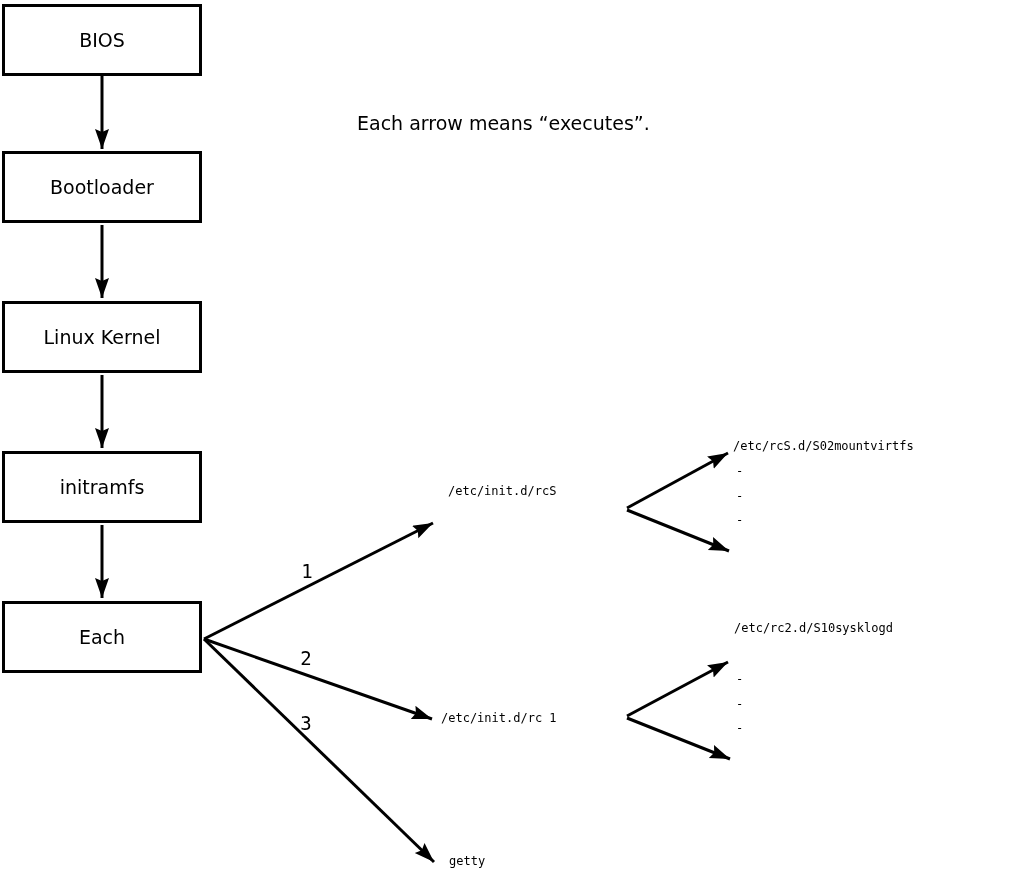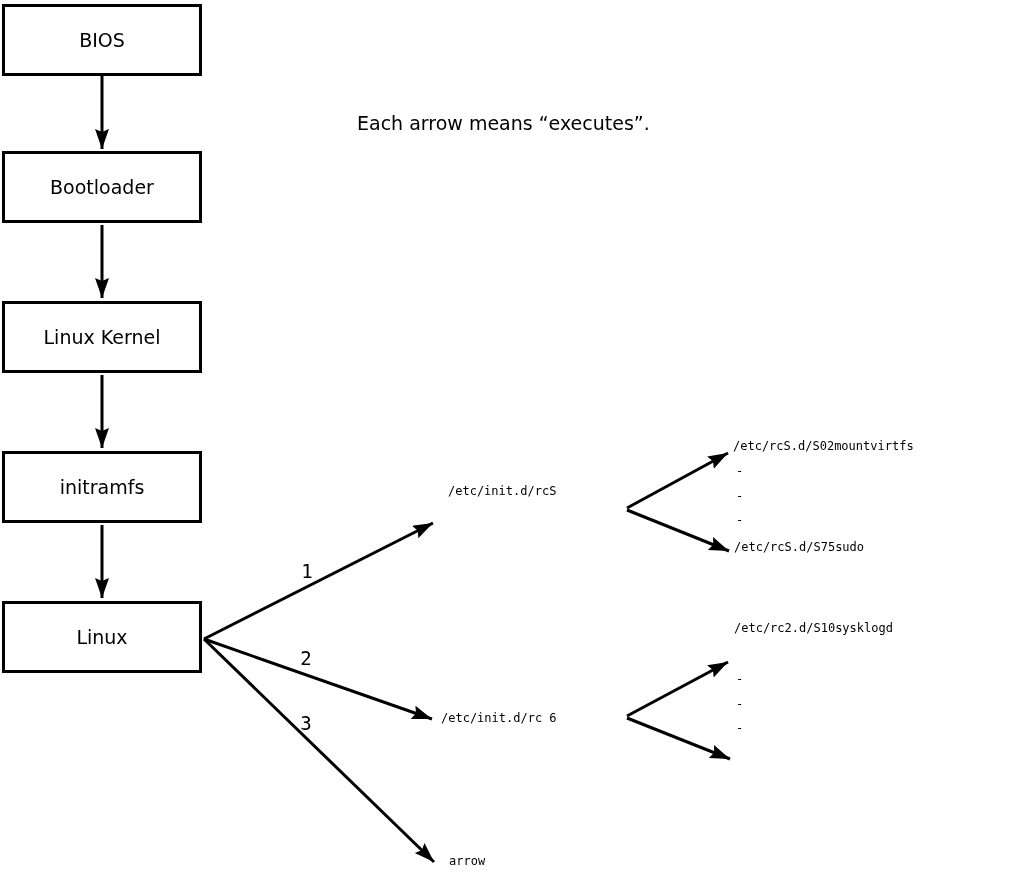--- a/index.html
+++ b/index.html
@@ -92,35 +92,34 @@
   <div class="node-box" style="top:151px">
     <span>Bootloader</span>
   </div>
   <div class="node-box" style="top:451px">
     <span>initramfs</span>
   </div>
   <div class="node-box" style="top:301px">
     <span>Linux Kernel</span>
   </div>
   <div class="node-box" style="top:601px">
-    <span>Linux</span>
+    <span>Each</span>
   </div>
 
   <div class="order-num" style="left:307px;top:571px">1</div>
   <div class="order-num" style="left:306px;top:658px">2</div>
   <div class="order-num" style="left:306px;top:723px">3</div>
 
   <div class="mono" style="left:448px;top:491px">/etc/init.d/rcS</div>
-  <div class="mono" style="left:441px;top:718px">/etc/init.d/rc 6</div>
-  <div class="mono" style="left:449px;top:861px">arrow</div>
+  <div class="mono" style="left:441px;top:718px">/etc/init.d/rc 1</div>
+  <div class="mono" style="left:449px;top:861px">getty</div>
 
   <div class="mono" style="left:733px;top:446px">/etc/rcS.d/S02mountvirtfs</div>
   <div class="mono" style="left:736px;top:471px">-</div>
   <div class="mono" style="left:736px;top:496px">-</div>
   <div class="mono" style="left:736px;top:520px">-</div>
-  <div class="mono" style="left:734px;top:547px">/etc/rcS.d/S75sudo</div>
 
   <div class="mono" style="left:734px;top:628px">/etc/rc2.d/S10sysklogd</div>
   <div class="mono" style="left:736px;top:679px">-</div>
   <div class="mono" style="left:736px;top:704px">-</div>
   <div class="mono" style="left:736px;top:728px">-</div>
 
 </div>
 
 </body></html>

